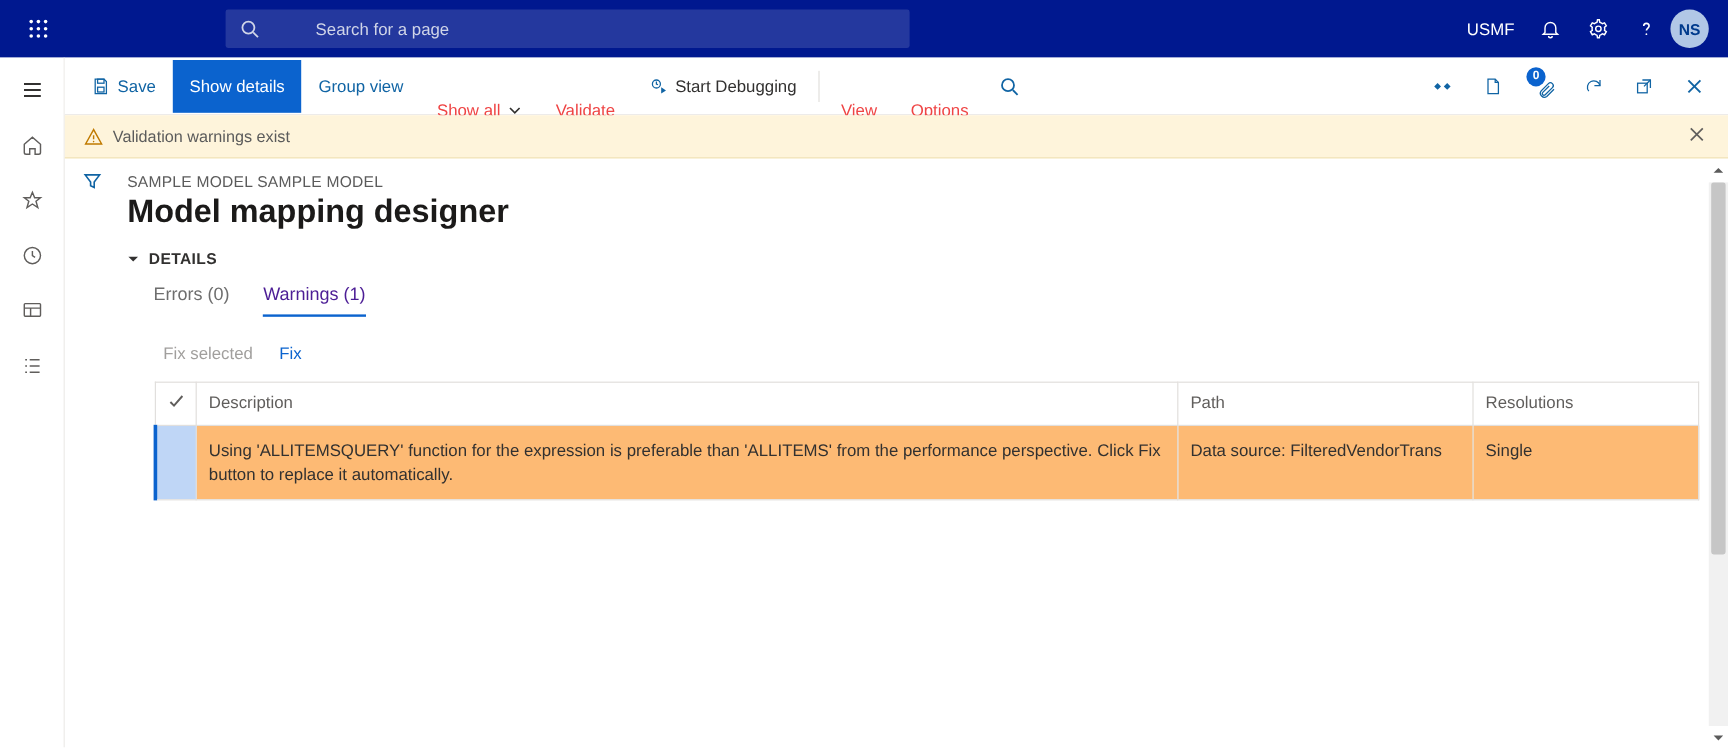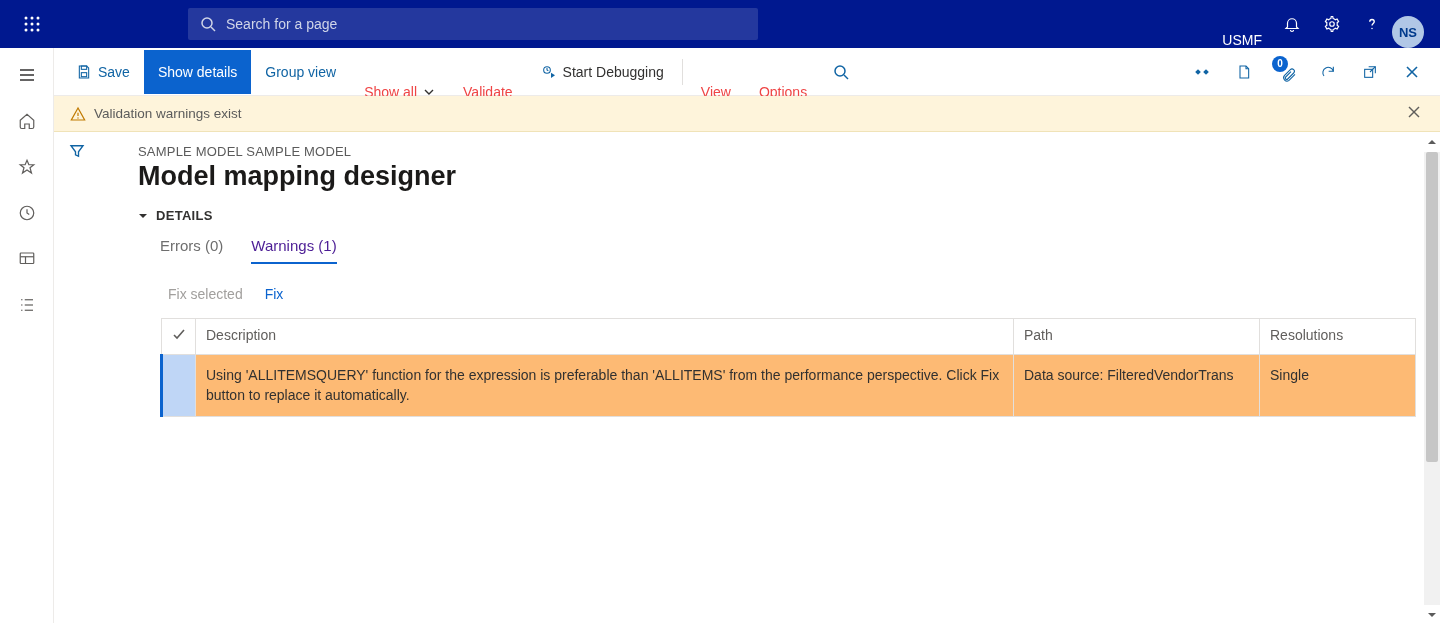--- a/index.html
+++ b/index.html
@@ -11,24 +11,24 @@
   
   .top-nav {
     height: 48px; background: #00188F; color: #fff;
     display: flex; align-items: center; padding: 0 8px;
   }
   .waffle { width: 48px; height: 48px; display:flex; align-items:center; justify-content:center; cursor:pointer; }
   .top-title { margin-left: 8px; font-size: 18px; font-weight: 600; }
   .search-wrap {
     margin-left: 132px; width: 570px; height: 32px;
     background: rgba(255,255,255,0.14); border-radius: 2px;
-    display:flex; align-items:center; padding: 0 12px; color: #D0D5E8;
+    display:flex; align-items:center; padding: 0 12px; color: #D0D5E8; gap: 37px;
   }
   .search-wrap svg { margin-right: 10px; }
-  .top-right { margin-left: auto; display:flex; align-items:flex-end; gap: 0; padding-right: 8px;}
+  .top-right { margin-left: auto; display:flex; align-items:center; gap: 0; padding-right: 8px;}
   .top-right .txt { padding: 0 10px; font-size: 14px; }
   .icon-btn-top {
     width: 40px; height: 48px; display:flex; align-items:center; justify-content:center; cursor:pointer;
   }
   .avatar {
     width: 32px; height: 32px; border-radius: 50%; background:#B1C7E6;
     color:#003A8C; display:flex; align-items:center; justify-content:center;
     font-weight:600; font-size:13px;
   }
   
@@ -69,21 +69,21 @@
   
   .warn-banner {
     height: 36px; background:#FEF4DB; border-bottom:1px solid #F0E3B8;
     display:flex; align-items:center; padding: 0 16px; color:#5B5B5B; font-size:13.5px;
     gap:8px;
   }
   .warn-banner .wb-close {
     margin-left:auto; cursor:pointer; padding:4px; color:#605E5C;
   }
   
-  .content-row { flex:1; display:flex; overflow:hidden;gap:32px; }
+  .content-row { flex:1; display:flex; overflow:hidden; }
   .filter-col {
     width: 46px; display:flex; justify-content:center; padding-top:10px;
   }
   .filter-col svg { color:#1064A4; }
   .page-body { flex:1; padding: 12px 24px 0 6px; position:relative; }
   .breadcrumb { font-size: 13px; color:#5B5B5B; letter-spacing:.2px; }
   .page-title { font-size: 27px; font-weight: 600; color:#1B1A19; margin-top: 2px; }
   .section-hdr {
     margin-top: 16px; display:flex; align-items:center; gap:8px;
     font-size: 13px; font-weight:700; letter-spacing:.3px; color:#323130; cursor:pointer;

